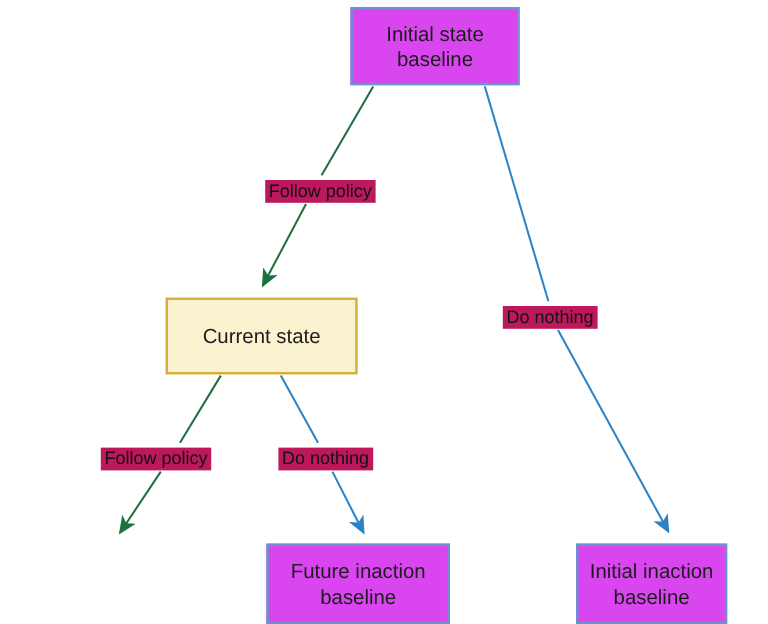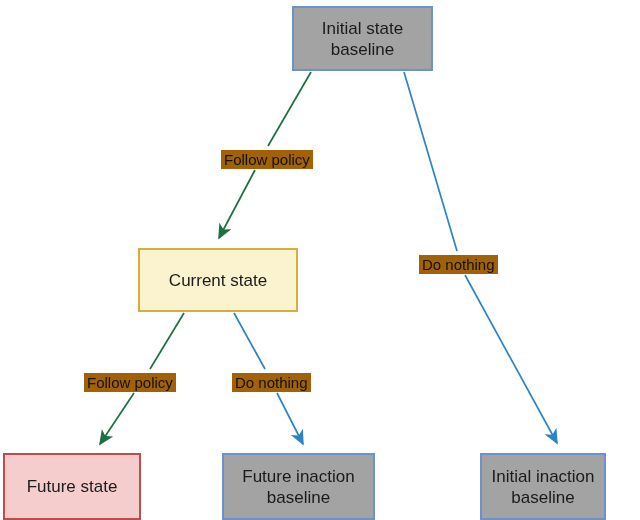--- a/index.html
+++ b/index.html
@@ -37,21 +37,21 @@
     color: #1b1b1b;
     border-style: solid;
     border-width: 2px;
     z-index: 2;
   }
   .node-label {
     display: block;
     white-space: pre-line;
   }
   .node.blue {
-    background: #a3a3a3;
+    background: #d946ef;
     border-color: #6a93cb;
   }
   .node.yellow {
     background: #fbf2d0;
     border-color: #d6af3b;
   }
   .node.red {
     background: #f6cdcd;
     border-color: #bf4b4b;
   }
@@ -68,21 +68,21 @@
     left: 222px;  top: 453px; width: 153px; height: 67px;
   }
   #node-initial-inaction-baseline {
     left: 480px;  top: 453px; width: 126px; height: 67px;
   }
   .edge-label {
     position: absolute;
     font-size: 15px;
     line-height: 17px;
     color: #111111;
-    background: #a16207;
+    background: #be185d;
     padding: 1px 3px;
     white-space: nowrap;
     z-index: 3;
   }
   #label-follow-policy-top { left: 221px; top: 150px; }
   #label-do-nothing-right  { left: 419px; top: 255px; }
   #label-follow-policy-bot { left: 84px;  top: 373px; }
   #label-do-nothing-mid    { left: 232px; top: 373px; }
 </style>
 </head>
@@ -115,23 +115,20 @@
 
   <div class="node blue" id="node-initial-state-baseline">
     <span class="node-label">Initial state
 baseline</span>
   </div>
 
   <div class="node yellow" id="node-current-state">
     <span class="node-label">Current state</span>
   </div>
 
-  <div class="node red" id="node-future-state">
-    <span class="node-label">Future state</span>
-  </div>
 
   <div class="node blue" id="node-future-inaction-baseline">
     <span class="node-label">Future inaction
 baseline</span>
   </div>
 
   <div class="node blue" id="node-initial-inaction-baseline">
     <span class="node-label">Initial inaction
 baseline</span>
   </div>

